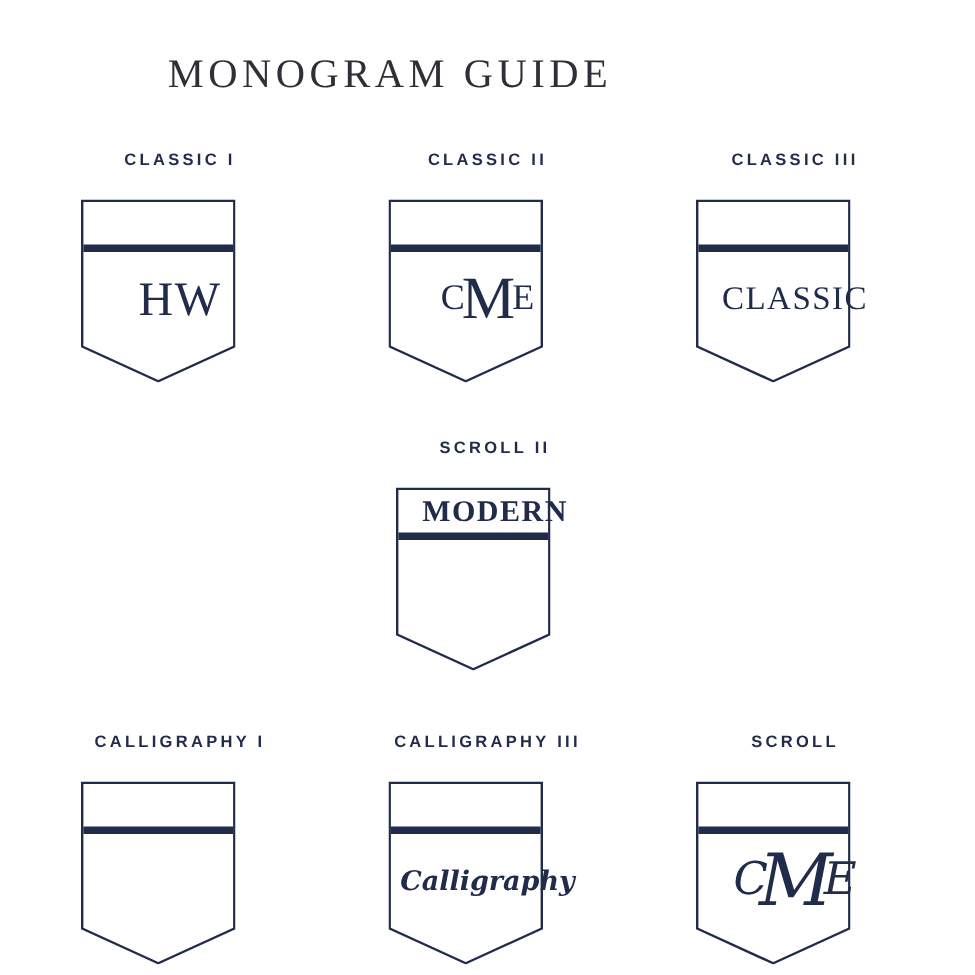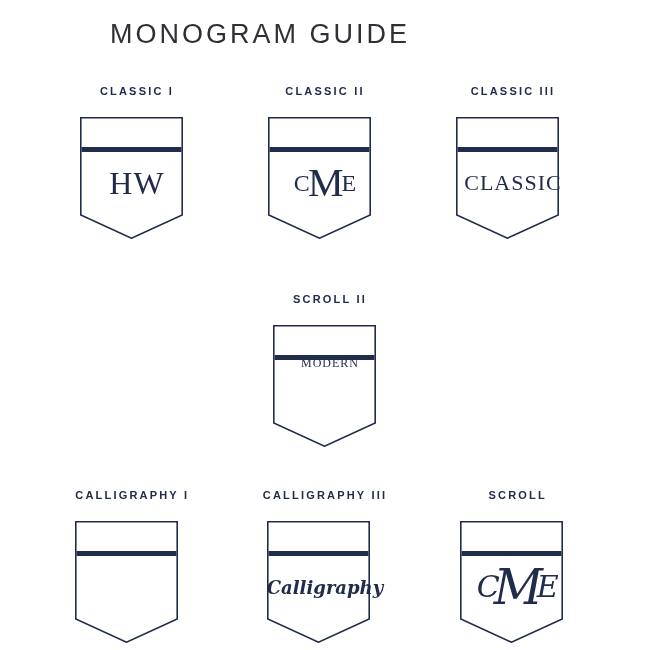--- a/index.html
+++ b/index.html
@@ -7,57 +7,57 @@
     --title-color:#2f2f37;
     --bg:#ffffff;
   }
   html,body{margin:0;padding:0;}
   body{
     width:650px;height:650px;background:var(--bg);
     font-family:"Liberation Sans",sans-serif;
     position:relative;overflow:hidden;
   }
   .title{
-    position:absolute;top:1px;left:0;width:520px;text-align:center;
-    font-family:Liberation Sans, sans-serif;font-size:27px;font-weight:400;
+    position:absolute;top:16px;left:0;width:520px;text-align:center;
+    font-family:Liberation Serif, serif;font-size:27px;font-weight:400;
     letter-spacing:3px;color:var(--title-color);white-space:nowrap;
   }
   .row{
     position:absolute;left:0;width:650px;
     display:flex;justify-content:center;gap:73px;
   }
-  .row-1{top:84px;}
+  .row-1{top:100px;}
   .row-2{top:292px;gap:77px;transform:translateX(5px);}
   .row-3{top:488px;}
   .cell{display:flex;flex-direction:column;align-items:center;}
   .style-label{
     font-weight:bold;font-size:11px;letter-spacing:2.2px;line-height:15px;
     color:var(--navy);margin-bottom:18px;white-space:nowrap;text-align:center;
   }
-  .banner{position:relative;width:115px;height:122px;}
+  .banner{position:relative;width:115px;height:122px;padding-left:17px;}
   .banner svg{position:absolute;left:0;top:0;display:block;}
   .shape{fill:#ffffff;stroke:var(--navy);stroke-width:1.6;}
   .stripe{fill:var(--navy);}
   .mono{
     position:absolute;left:3px;right:3px;top:35px;height:62px;
     display:flex;align-items:center;justify-content:center;
     color:var(--navy);white-space:nowrap;
   }
   .band{
     position:absolute;left:3px;right:3px;top:2px;height:28px;
     display:flex;align-items:center;justify-content:center;
     color:var(--navy);white-space:nowrap;
   }
   .m-classic1{font-family:"Liberation Serif",serif;font-size:32px;letter-spacing:1px;}
   .m-classic2 span{font-family:"Liberation Serif",serif;line-height:1;}
   .m-classic2 .side{font-size:24px;}
   .m-classic2 .mid{font-size:40px;margin:0 -2px;}
   .m-classic3{font-family:"Liberation Serif",serif;font-size:22px;letter-spacing:1px;}
   .m-modern1{font-family:"Liberation Sans",sans-serif;font-weight:bold;font-size:12px;letter-spacing:3px;padding-left:3px;}
-  .m-modern2{font-family:"Liberation Serif",serif;font-weight:normal;font-size:12px;letter-spacing:1px;margin-top:22px;}
+  .m-modern2{font-family:"Liberation Serif",serif;font-weight:bold;font-size:20px;letter-spacing:1px;}
   .m-script{font-family:"DejaVu Serif",serif;font-style:italic;font-size:26px;letter-spacing:7px;padding-left:7px;}
   .m-scriptword{font-family:"DejaVu Serif",serif;font-style:italic;font-size:18px;font-weight:bold;}
   .m-scroll span{font-family:"DejaVu Serif",serif;font-style:italic;line-height:1;}
   .m-scroll .side{font-size:30px;}
   .m-scroll .mid{font-size:48px;margin:0 -6px;}
 </style>
 </head>
 <body>
 
 <h1 class="title">MONOGRAM GUIDE</h1>

